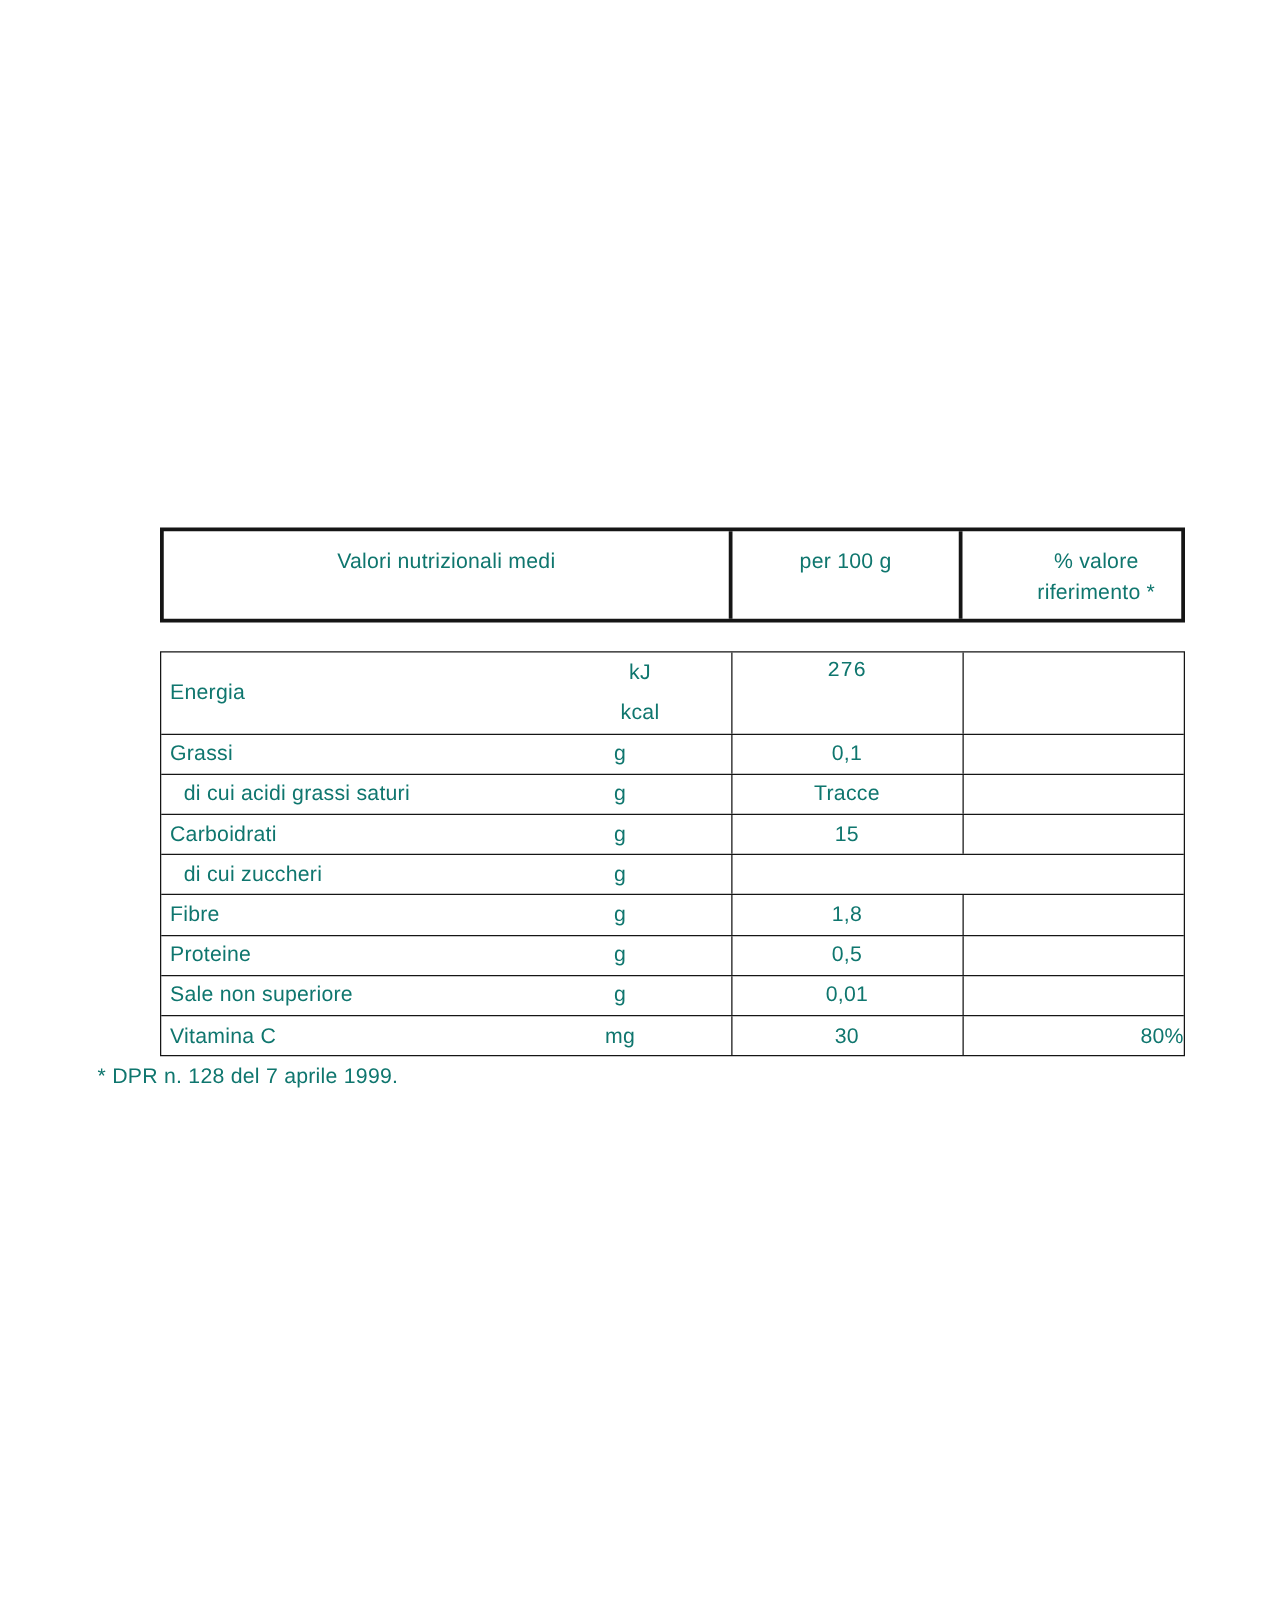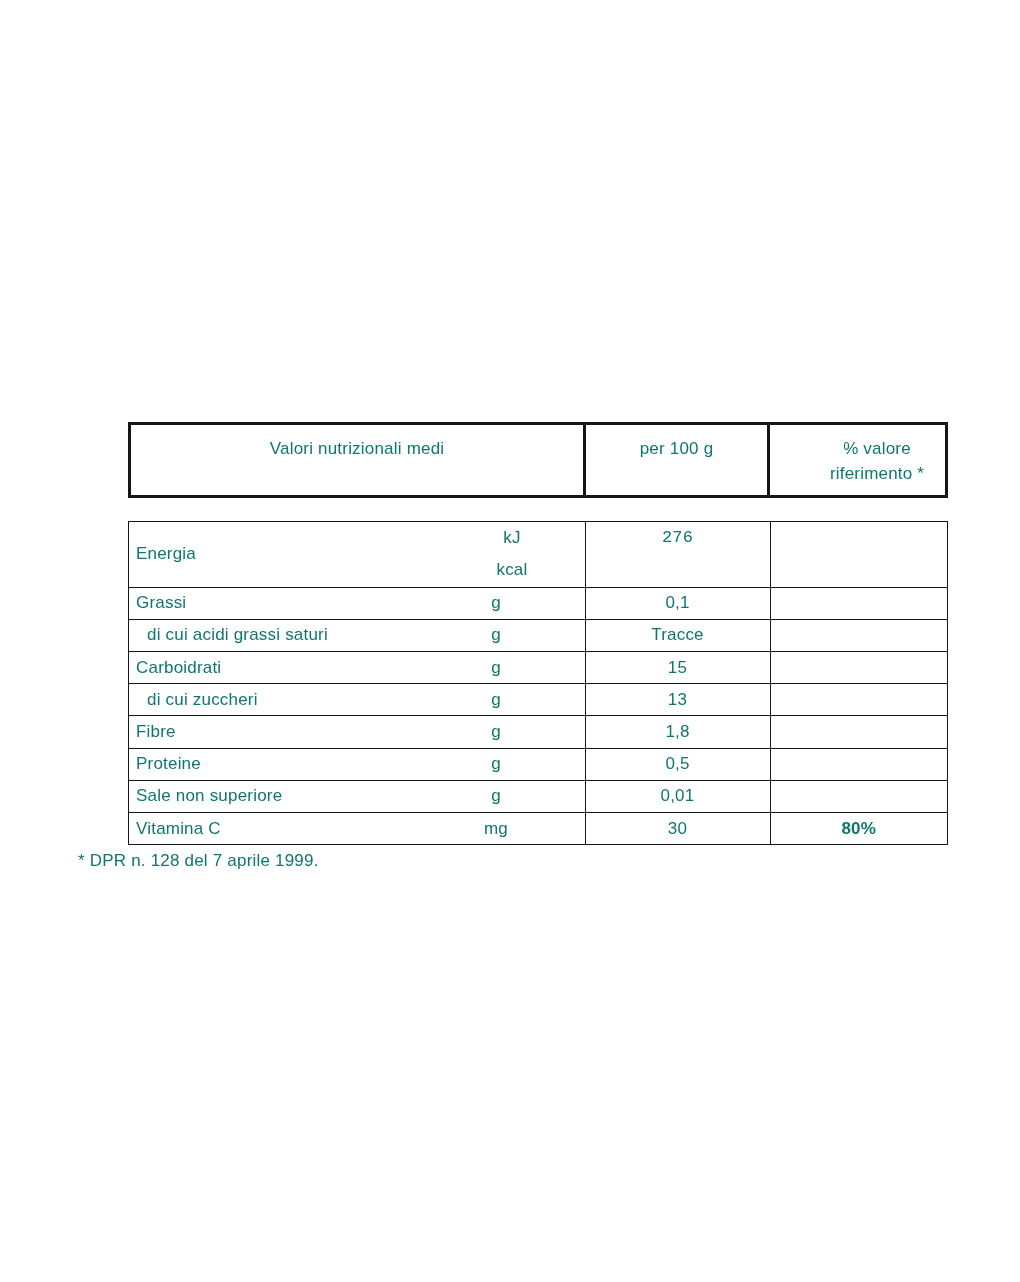--- a/index.html
+++ b/index.html
@@ -21,21 +21,21 @@
   .btable{
     position:absolute;left:128px;top:521px;width:820px;
     box-sizing:border-box;border:1.5px solid #151515;background:#ffffff;
   }
   .brow{display:flex;height:32.2px;box-sizing:border-box;}
   .brow + .brow{border-top:1.4px solid #151515;}
   .brow.energia{height:64.6px;}
   .bc{box-sizing:border-box;display:flex;align-items:center;overflow:hidden;}
   .bc1{width:456.5px;border-right:1.4px solid #151515;position:relative;}
   .bc2{width:185px;border-right:1.4px solid #151515;justify-content:center;}
-  .bc3{flex:1;justify-content:center;font-weight:bold;}
+  .bc3{flex:1;justify-content:flex-end;}
   .lbl{padding-left:7px;white-space:nowrap;}
   .lbl.indent{padding-left:18px;}
   .unit{position:absolute;left:317px;width:100px;text-align:center;}
   
   .energia .bc1{align-items:center;}
   .energia .lbl{line-height:32.3px;}
   .unitcol{position:absolute;left:333px;top:0;width:100px;text-align:center;}
   .uline{display:block;line-height:32.3px;}
   .energia .bc2{flex-direction:column;justify-content:flex-start;align-items:stretch;font-family:Liberation Mono, monospace;}
   .vline{display:block;line-height:32.3px;text-align:center;}
@@ -115,23 +115,20 @@
       <div class="bc bc3">
         <span></span>
       </div>
     </div>
 
     <div class="brow">
       <div class="bc bc1">
         <span class="lbl indent">di cui zuccheri</span>
         <span class="unit">g</span>
       </div>
-      <div class="bc bc2">
-        <span>13</span>
-      </div>
       <div class="bc bc3">
         <span></span>
       </div>
     </div>
 
     <div class="brow">
       <div class="bc bc1">
         <span class="lbl">Fibre</span>
         <span class="unit">g</span>
       </div>

